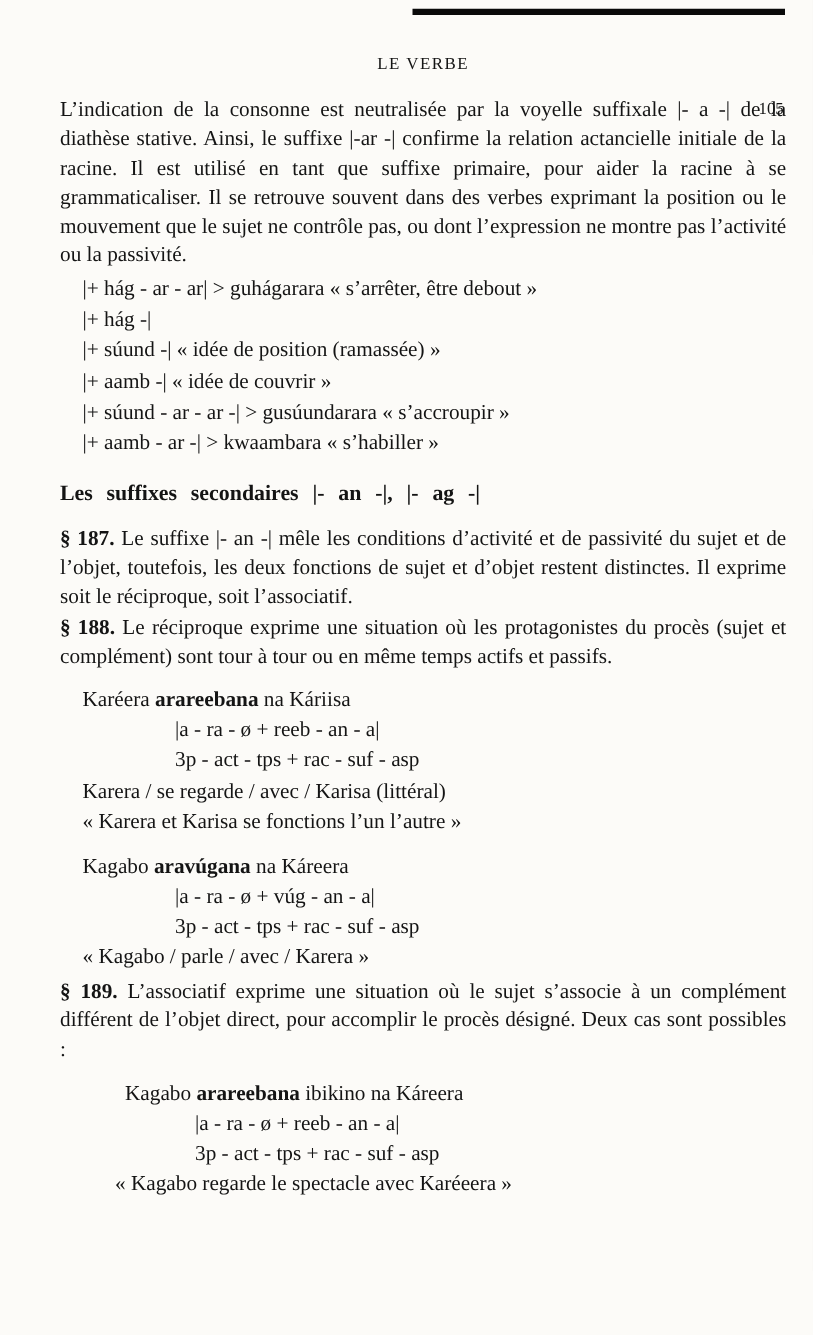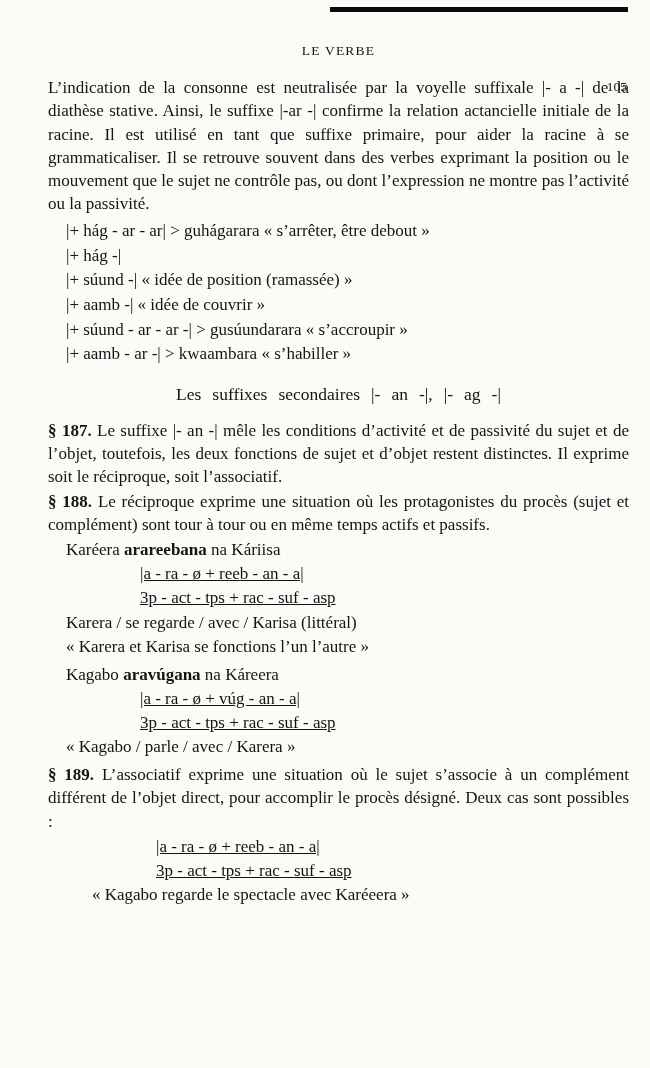--- a/index.html
+++ b/index.html
@@ -45,30 +45,29 @@
     margin: 0 0 2px 0;
     text-align: justify;
   }
   .marker { font-weight: bold; }
   .example-block {
     margin: 4px 0 6px 18px;
     line-height: 1.45;
   }
   .example-line { white-space: nowrap; }
   .section-heading {
-    font-weight: normal;
+    font-weight: bold;
     font-size: 17.5px;
     word-spacing: 0.38em;
     margin: 16px 0 12px 0;
-    text-align: center;
   }
   .par-spaced { margin-top: 13px; }
-  .gloss-block { margin: 2px 0 4px 18px; line-height: 1.42; }
+  .gloss-block { margin: 12px 0 4px 18px; line-height: 1.42; }
   .gloss-head { }
-  .gloss-line { margin-left: 74px; white-space: nowrap; text-decoration: underline; }
+  .gloss-line { margin-left: 74px; white-space: nowrap; }
   .gloss-literal, .gloss-translation { }
   .assoc-line { margin-top: 13px; }
   .assoc-dash { display: inline-block; width: 24px; }
   .gloss-block-deep { margin-left: 52px; }
   .gloss-block-deep .gloss-line { margin-left: 56px; }
   .gloss-block-deep .gloss-translation { margin-left: -8px; }
   b { font-weight: bold; }
 </style>
 </head>
 <body>
@@ -112,19 +111,20 @@
       <div class="gloss-head"><span>Kagabo </span><b>aravúgana</b><span> na Káreera</span></div>
       <div class="gloss-line">|a - ra - ø + vúg - an - a|</div>
       <div class="gloss-line">3p - act - tps + rac - suf - asp</div>
       <div class="gloss-translation">« Kagabo / parle / avec / Karera »</div>
     </div>
 
     <p class="body-par par-spaced"><b class="marker">§ 189.</b> <span>L’associatif exprime une situation où le sujet s’associe à un complément différent de l’objet direct, pour accomplir le procès désigné. Deux cas sont possibles :</span></p>
 
 
     <div class="gloss-block gloss-block-deep">
+      <div class="gloss-head"><span>Kagabo </span><b>arareebana</b><span> ibikino na Káreera</span></div>
       <div class="gloss-line">|a - ra - ø + reeb - an - a|</div>
       <div class="gloss-line">3p - act - tps + rac - suf - asp</div>
       <div class="gloss-translation">« Kagabo regarde le spectacle avec Karéeera »</div>
     </div>
 
   </div>
 </div>
 
 </body></html>

